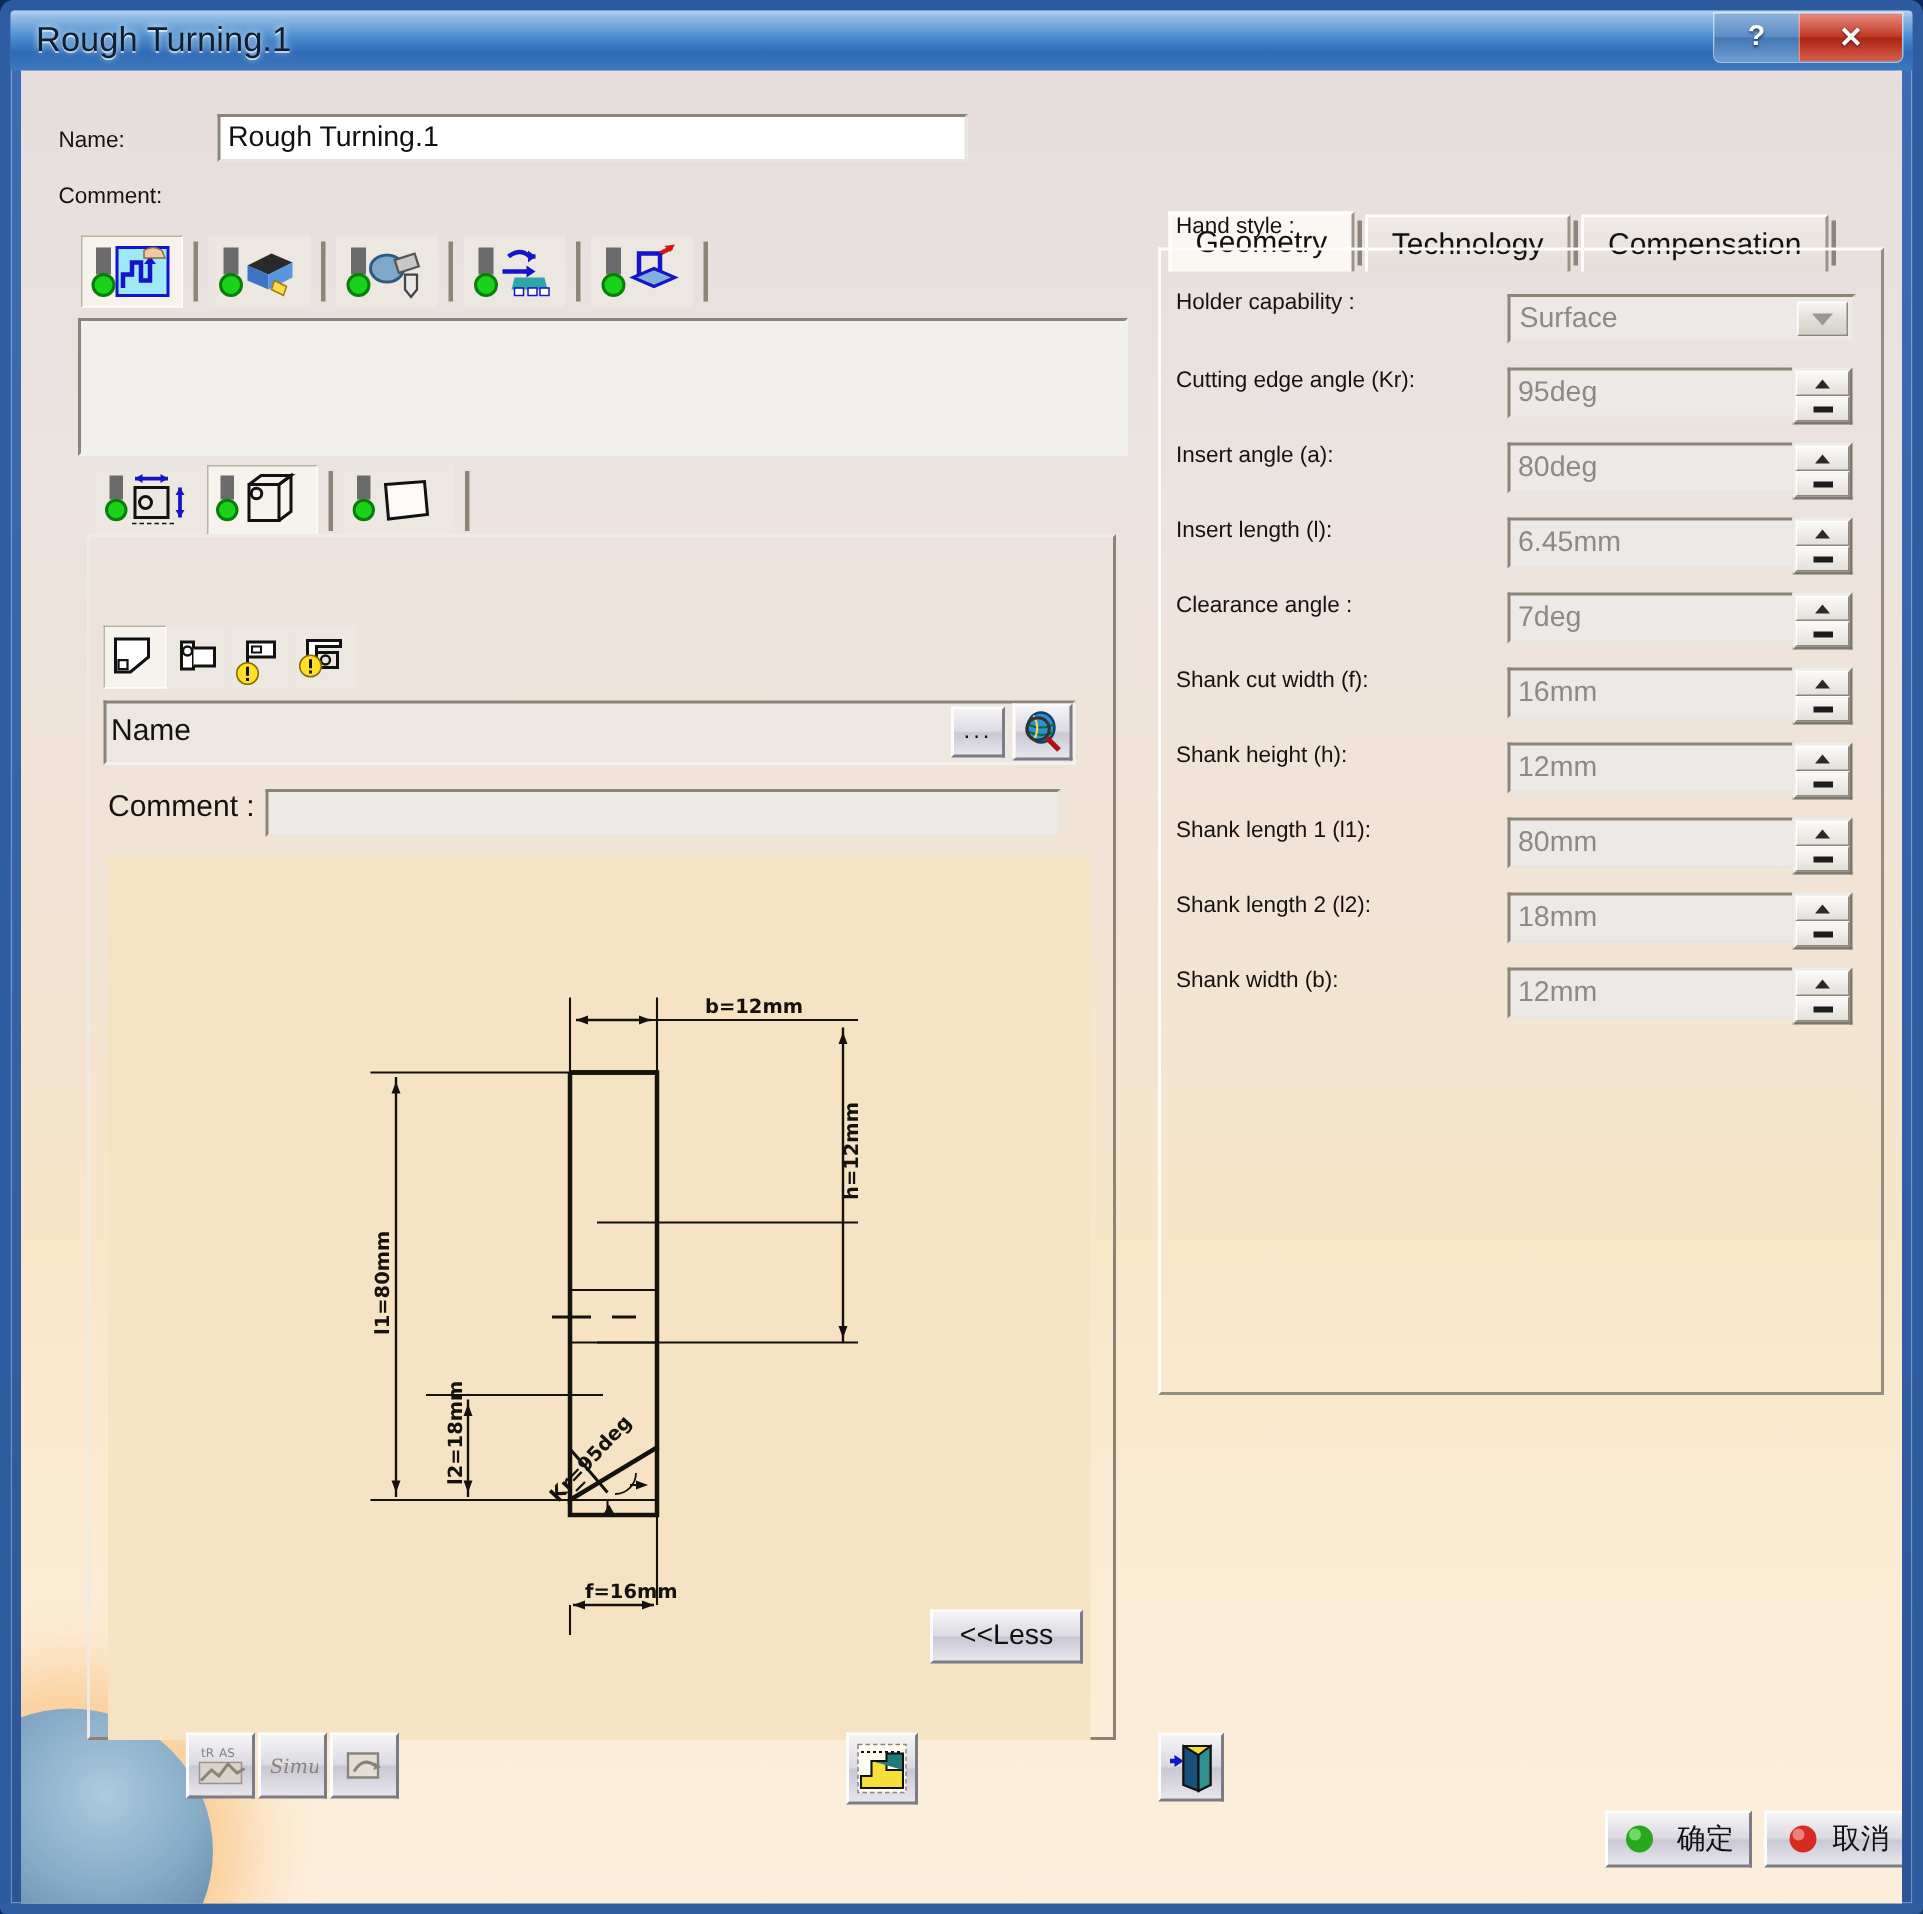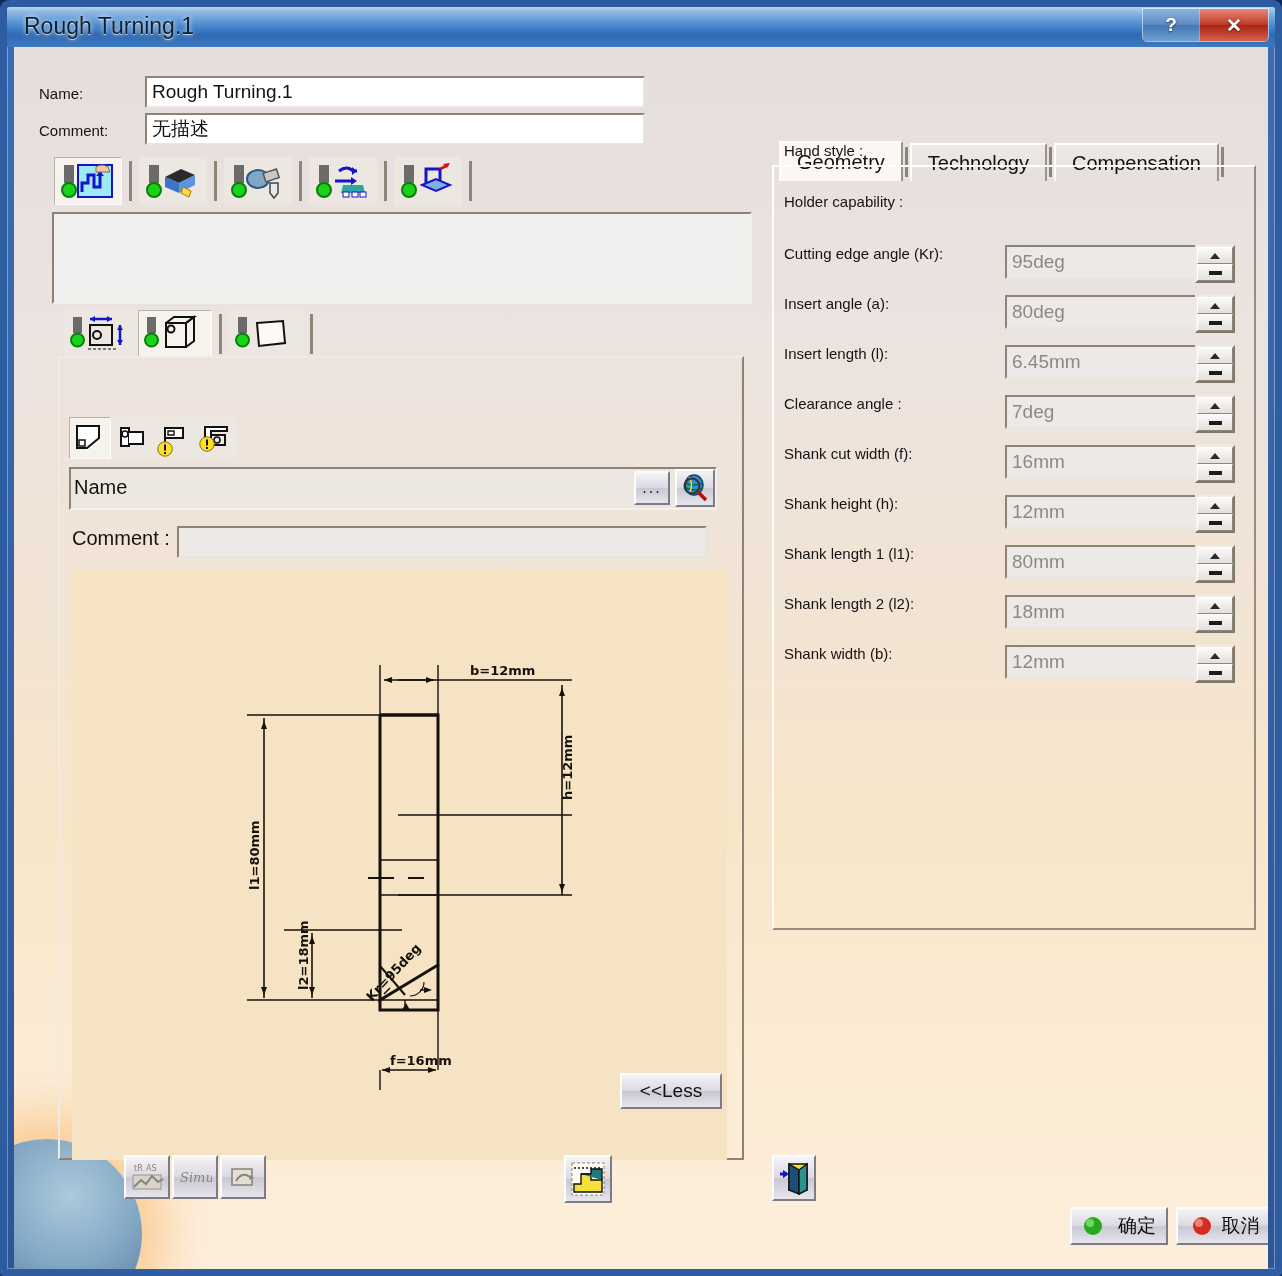--- a/index.html
+++ b/index.html
@@ -145,21 +145,20 @@
     </div>
   </div>
 
   <div class="client">
     <div class="planet"></div>
 
     <div class="lbl" style="position:absolute;left:25px;top:38px;">Name:</div>
     <div class="txtbox" style="position:absolute;left:131px;top:29px;width:500px;height:32px;">Rough Turning.1</div>
 
     <div class="lbl" style="position:absolute;left:25px;top:75px;">Comment:</div>
-    <div class="txtbox" style="position:absolute;left:131px;top:66px;width:500px;height:32px;">无描述</div>
 
     <div style="position:absolute;left:40px;top:110px;display:flex;align-items:center;">
 
       <div class="tbarbtn sel">
         <svg width="56" height="40" viewBox="0 0 56 40">
           <rect x="4" y="4" width="10" height="18" fill="#6b6b6b"></rect>
           <circle cx="9" cy="29" r="7" fill="#19d219" stroke="#0a7d0a" stroke-width="2"></circle>
           <rect x="18" y="4" width="34" height="32" fill="#9fe8f5" stroke="#1414c8" stroke-width="2"></rect>
           <path d="M22 31 L22 22 L28 22 L28 14 L34 14 L34 26 L40 26 L40 10" fill="none" stroke="#1414c8" stroke-width="3"></path>
           <path d="M40 10 l-4 5 h8 z" fill="#1414c8"></path>
@@ -437,20 +436,26 @@
       <div class="tab">Technology</div>
       <div class="tabsep"></div>
       <div class="tab">Compensation</div>
       <div class="tabsep"></div>
     </div>
     <div class="tabpanel"></div>
 
     <div class="lbl" style="position:absolute;left:770px;top:95px;">Hand style :</div>
 
     <div class="lbl" style="position:absolute;left:770px;top:146px;">Holder capability :</div>
+    <div class="combo" style="position:absolute;left:991px;top:149px;width:232px;height:33px;">
+      <span>Surface</span>
+      <span class="combo-arrow">
+          <i class="arrow-d"></i>
+        </span>
+    </div>
 
     <div class="lbl" style="position:absolute;left:770px;top:198px;">Cutting edge angle (Kr):</div>
     <div style="position:absolute;left:991px;top:198px;width:192px;height:34px;">
       <div class="txtbox disabled" style="width:192px;height:34px;">95deg</div>
       <div class="spin" style="height:34px;">
         <div class="up">
             <i class="sp-up"></i>
           </div>
         <div class="dn">
             <i class="sp-dn"></i>

